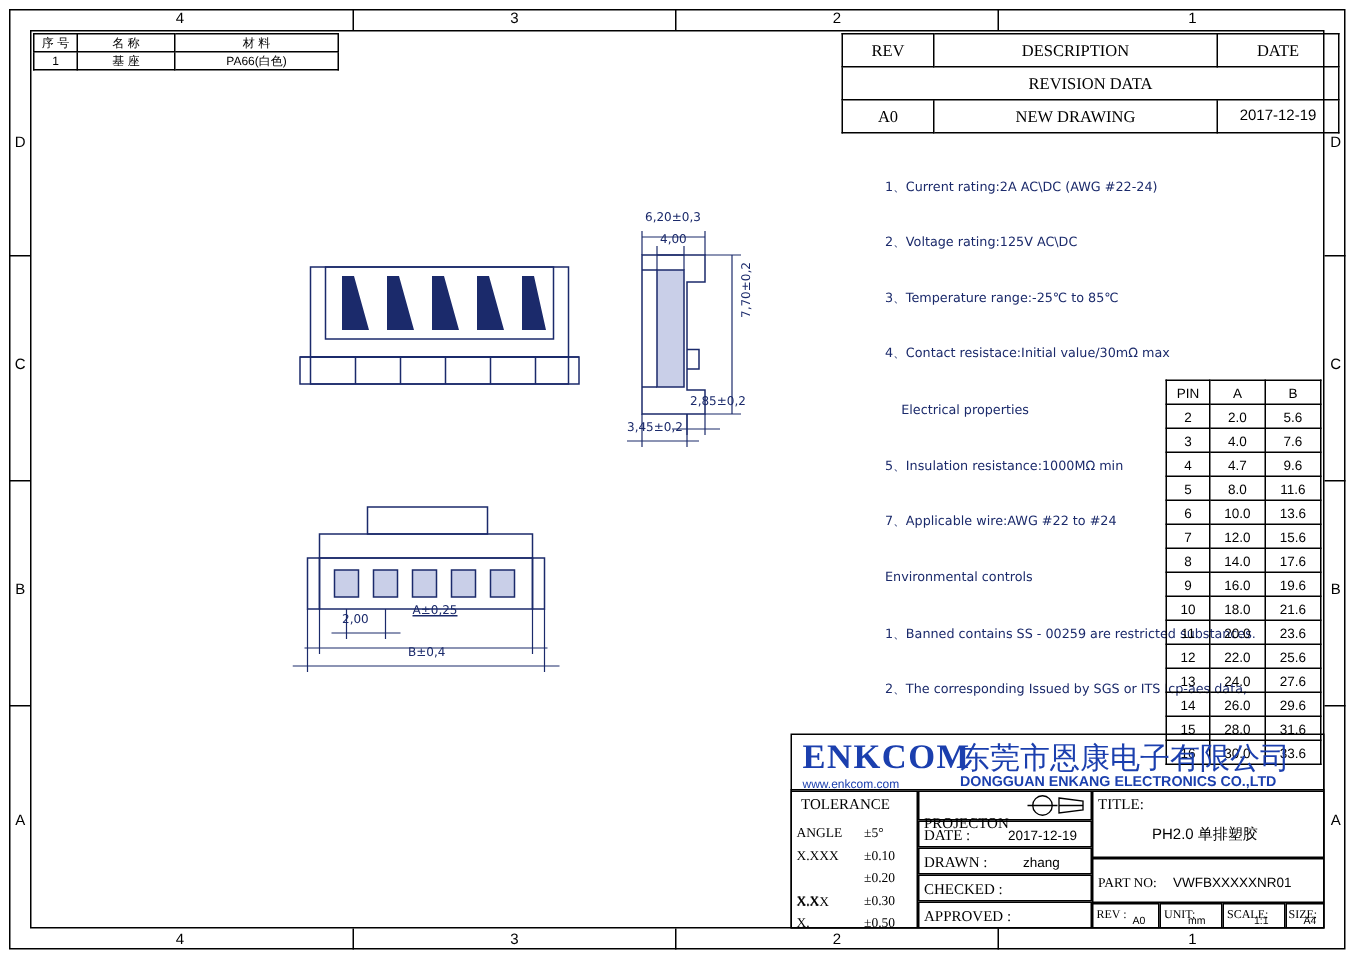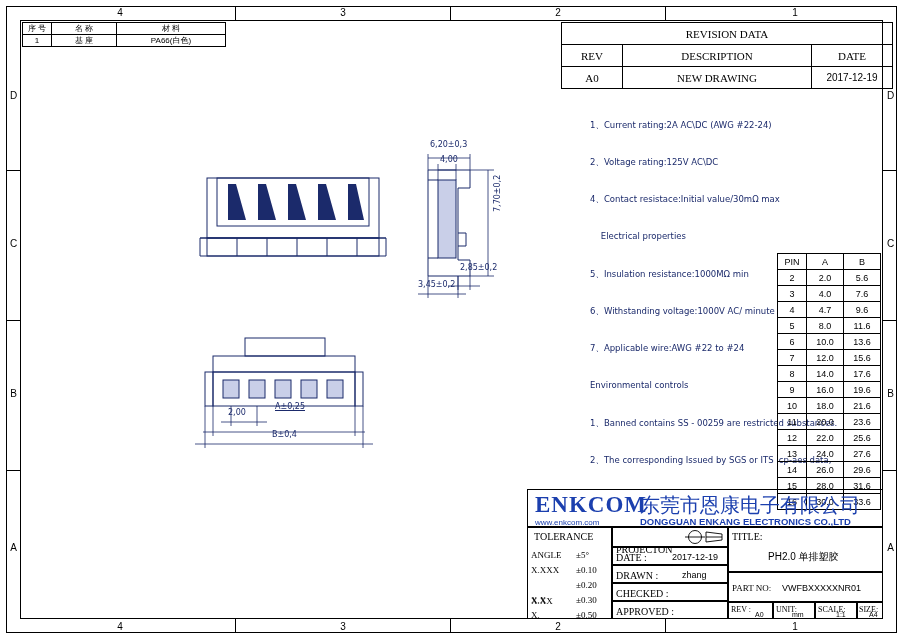--- a/index.html
+++ b/index.html
@@ -92,42 +92,42 @@
       <td>1</td>
       <td>基  座</td>
       <td>PA66(白色)</td>
     </tr>
   </tbody>
     </table>
 
   <table class="rev abs" style="left:561px;top:22px;">
     <tbody>
         <tr>
-      <td colspan="3" style="height:19px;width:322px;font-family:'Liberation Serif',serif;">REVISION DATA</td>
-    </tr>
-    <tr>
       <td style="width:58px;height:19px;font-family:'Liberation Serif',serif;">REV</td>
       <td style="width:186px;font-family:'Liberation Serif',serif;">DESCRIPTION</td>
       <td style="width:78px;font-family:'Liberation Serif',serif;">DATE</td>
     </tr>
     <tr>
+      <td colspan="3" style="height:19px;width:322px;font-family:'Liberation Serif',serif;">REVISION DATA</td>
+    </tr>
+    <tr>
       <td style="height:19px;font-family:'Liberation Serif',serif;">A0</td>
       <td style="font-family:'Liberation Serif',serif;">NEW DRAWING</td>
       <td style="font-size:10px;">2017-12-19</td>
     </tr>
   </tbody>
     </table>
 
   <div class="abs notes" style="left:590px;top:94px;">
     <div>1、Current rating:2A AC\DC (AWG #22-24)</div>
     <div>2、Voltage rating:125V AC\DC</div>
+    <div>3、Temperature range:-25℃ to 85℃</div>
     <div>4、Contact resistace:Initial value/30mΩ max</div>
     <div>    Electrical properties</div>
     <div>5、Insulation resistance:1000MΩ min</div>
-    <div>6、Withstanding voltage:1000V AC/ minute</div>
     <div>7、Applicable wire:AWG #22 to #24</div>
     <div>Environmental controls</div>
     <div>1、Banned contains SS - 00259 are restricted substances.</div>
     <div>2、The corresponding Issued by SGS or ITS Icp-aes data,</div>
   </div>
 
   <table class="pintbl abs" style="left:777px;top:253px;">
     <tbody>
         <tr>
       <td class="pincol">PIN</td>

